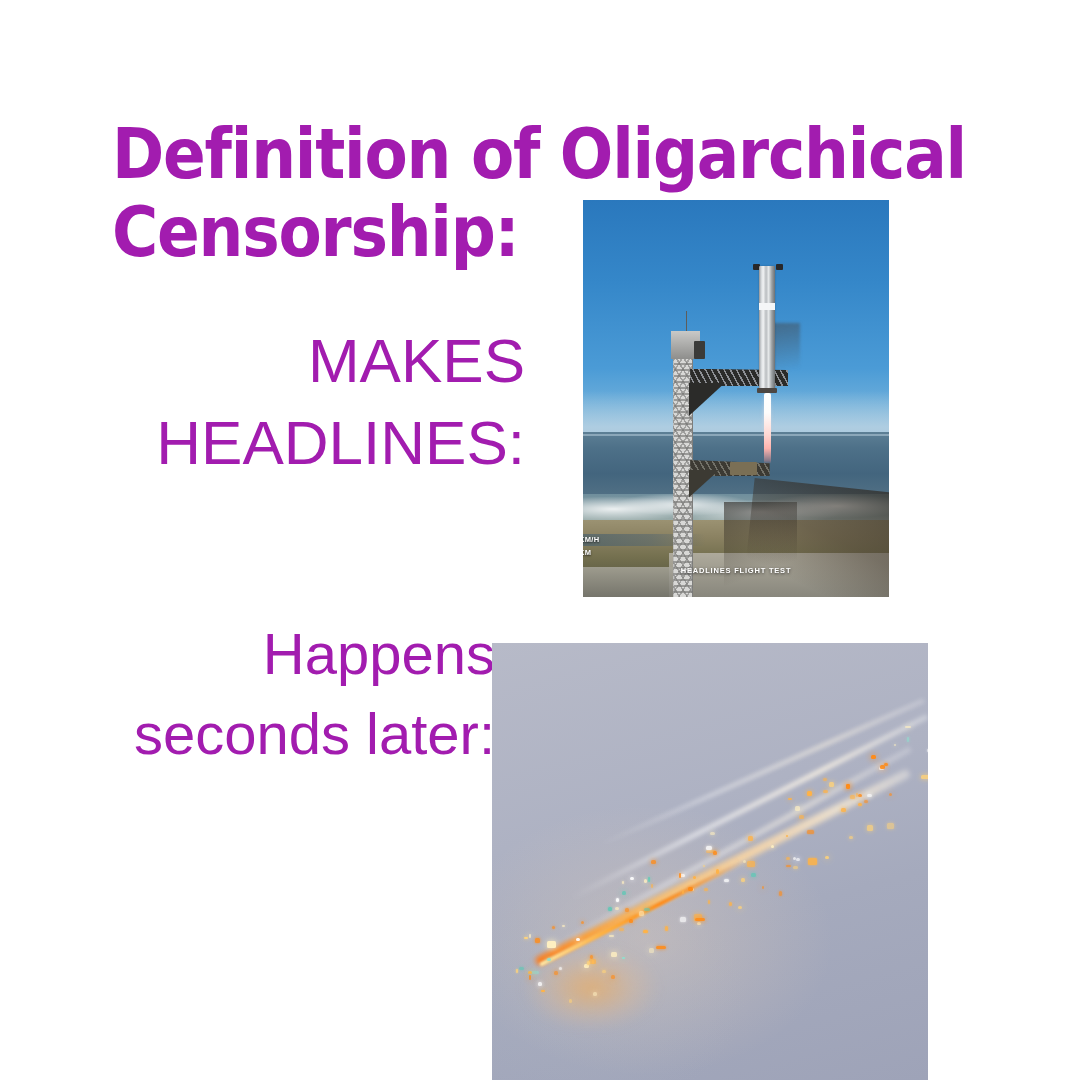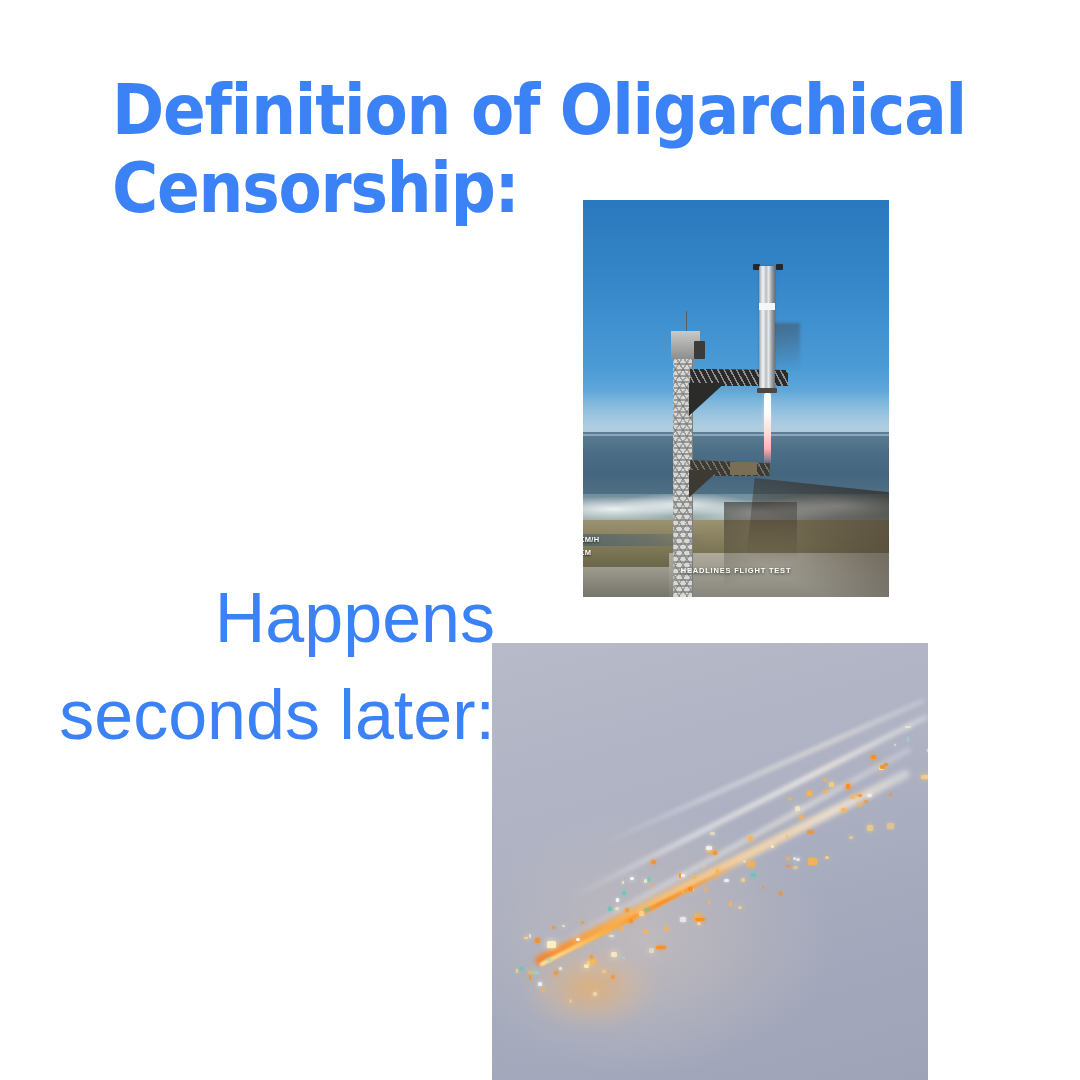--- a/index.html
+++ b/index.html
@@ -17,21 +17,21 @@
   }
 
   .canvas {
     position: absolute;
     inset: 0;
     width: 1080px; height: 1080px;
     background: #ffffff;
   }
 
   
-  .txt { position: absolute; color: #3b82f6; white-space: pre-wrap; }
+  .txt { position: absolute; color: #a21caf; white-space: pre-wrap; margin-top: 44px; }
 
   #title-block {
     left: 112px; top: 72px; width: 890px;
     font-weight: 700;
     font-size: 70px;
     line-height: 1.11;
     letter-spacing: -1.2px;
     text-align: left;
     font-family: "DejaVu Sans", "Liberation Sans", sans-serif;
     font-stretch: condensed;
@@ -43,21 +43,21 @@
     font-size: 62px;
     line-height: 1.32;
     text-align: right;
     letter-spacing: 0px;
     font-family: "Liberation Sans", sans-serif;
   }
 
   #happens-block {
     left: 40px; top: 570px; width: 455px;
     font-weight: 400;
-    font-size: 70px;
+    font-size: 58px;
     line-height: 1.38;
     text-align: right;
     font-family: "Liberation Sans", sans-serif;
   }
 
   #buried-block {
     left: 10px; top: 780px; width: 485px;
     font-weight: 400;
     font-size: 62px;
     line-height: 1.42;
@@ -310,20 +310,21 @@
     filter: blur(.7px);
   }
 </style>
 </head>
 <body>
 
 <div class="canvas" data-interactable="false">
 
   <div class="txt" id="title-block" data-interactable="false">Definition of Oligarchical Censorship:</div>
 
+  <div class="txt" id="makes-headlines-block" data-interactable="false">MAKES HEADLINES:</div>
 
   <div id="photo-booster" data-interactable="false">
     <div class="sky" data-interactable="false"></div>
     <div class="haze" data-interactable="false"></div>
     <div class="ocean" data-interactable="false"></div>
     <div class="surf" data-interactable="false"></div>
     <div class="land" data-interactable="false"></div>
     <div class="pad" data-interactable="false"></div>
     <div class="pad2" data-interactable="false"></div>
     <div class="smoke" data-interactable="false"></div>

